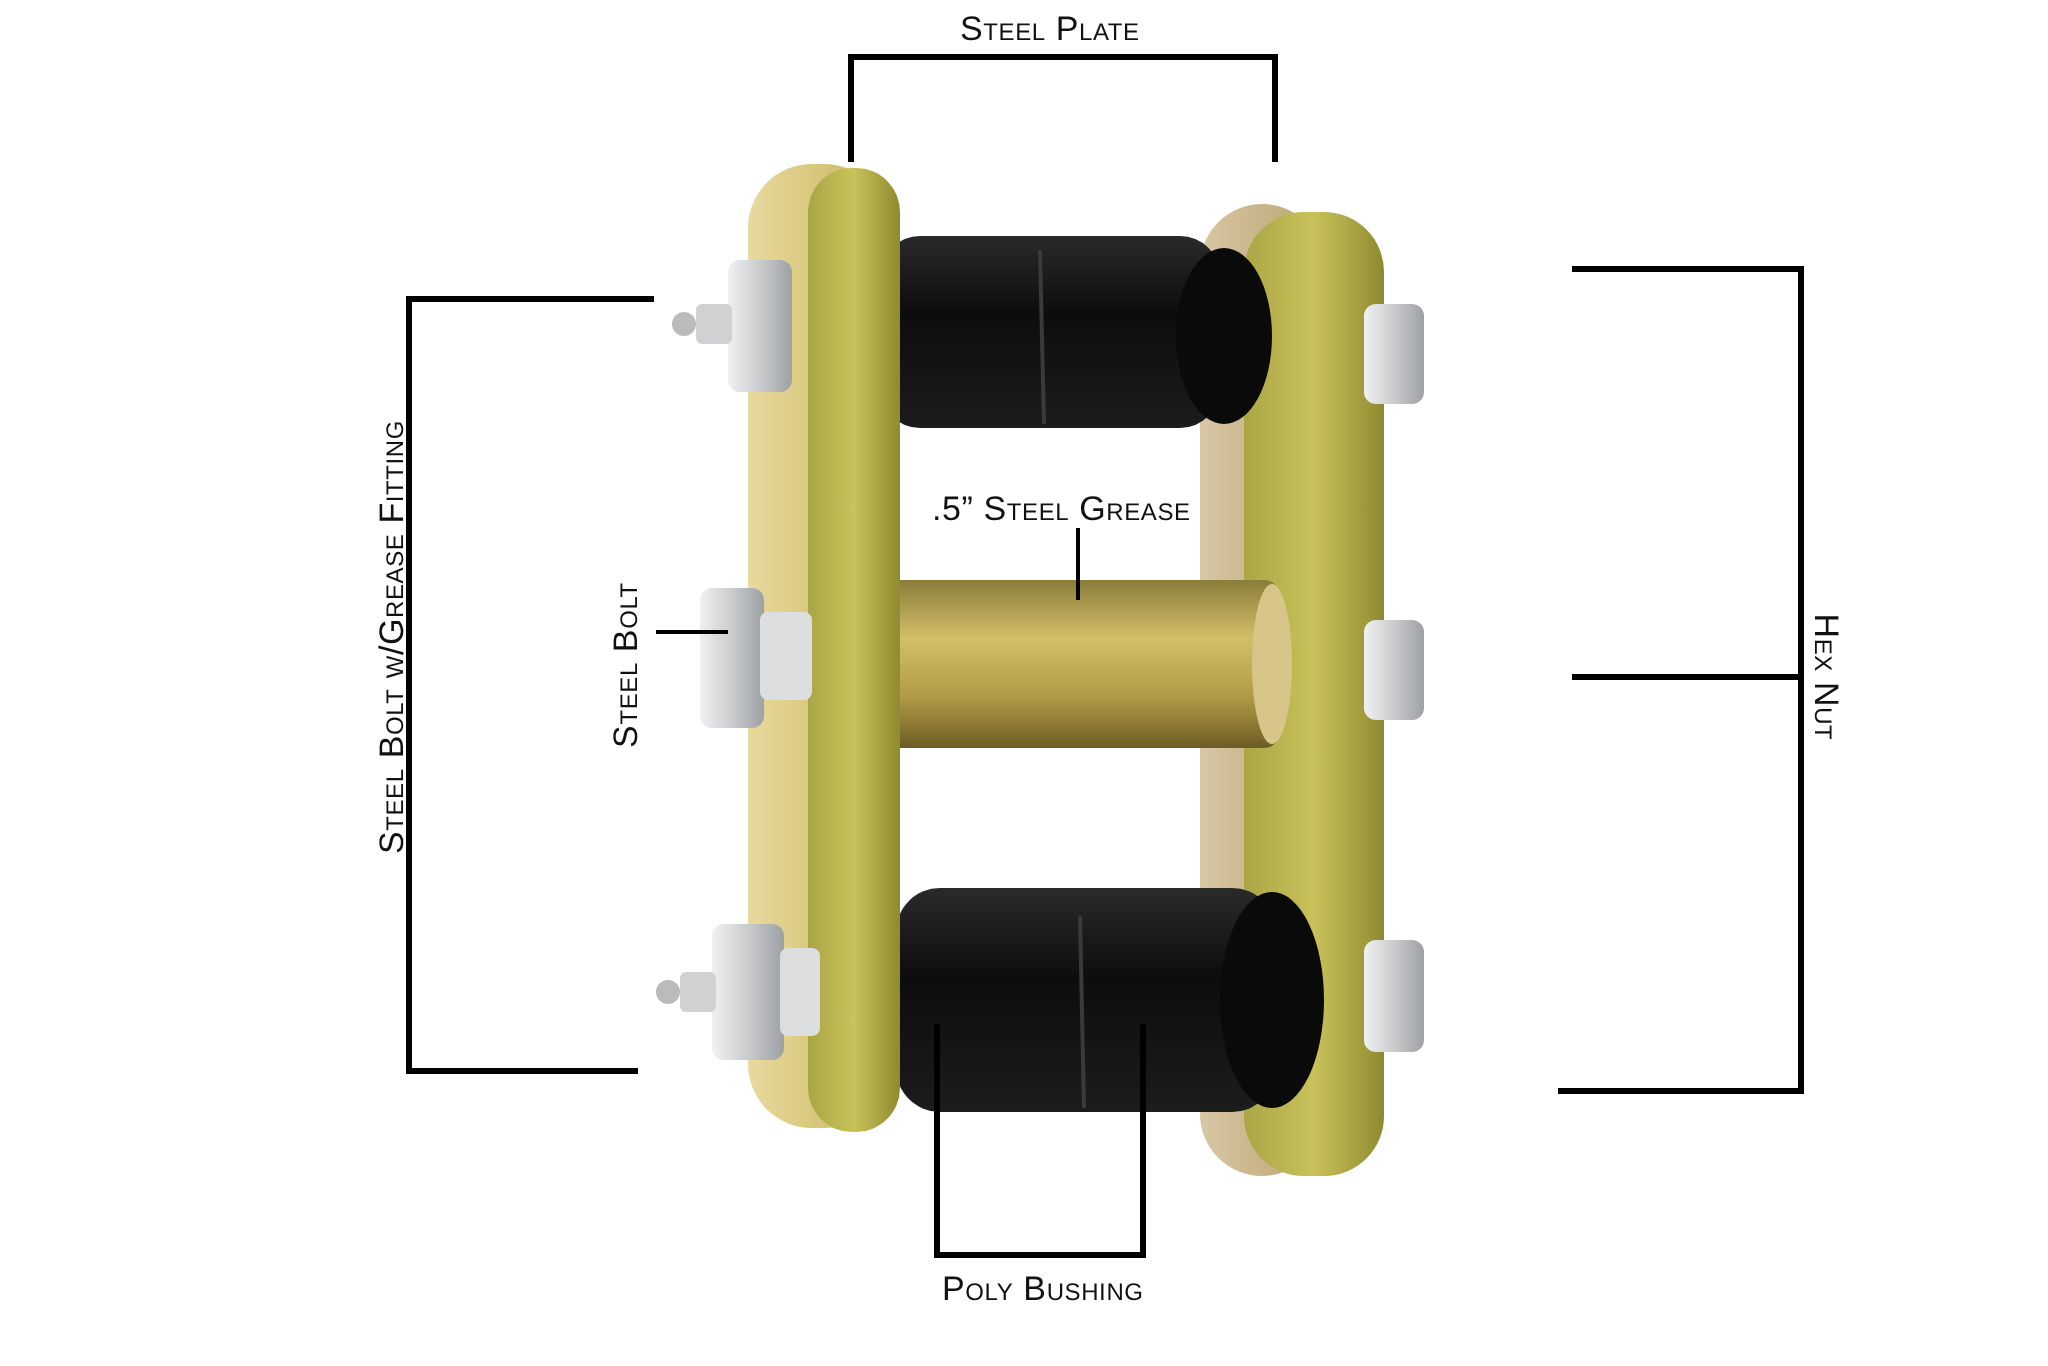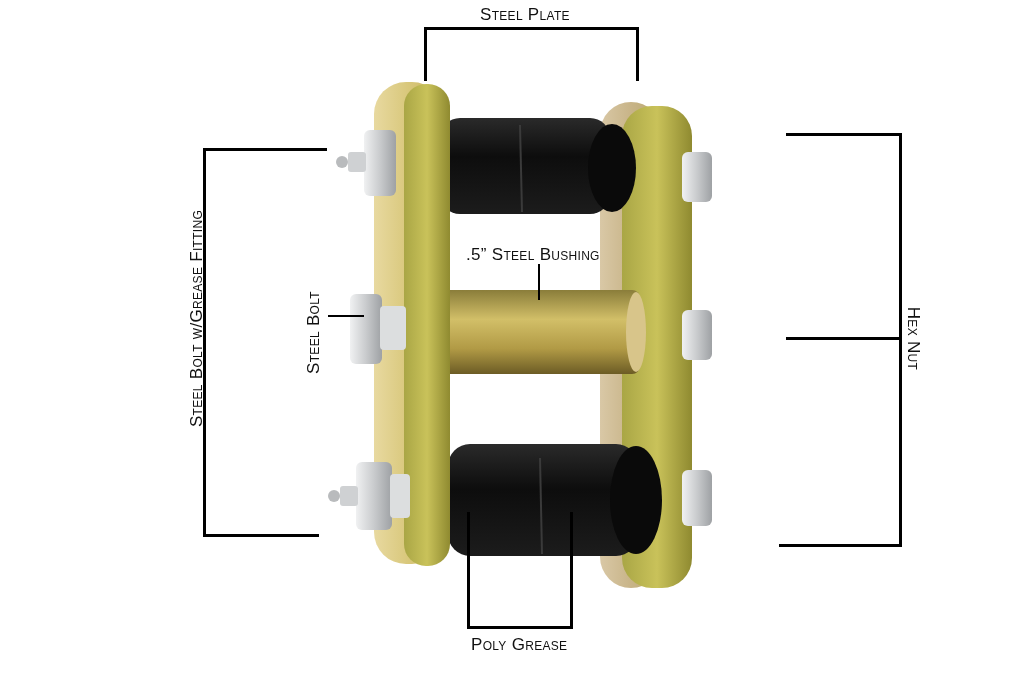--- a/index.html
+++ b/index.html
@@ -103,25 +103,25 @@
 <div class="label" style="left:480px;top:6px;">Steel Plate</div>
 
 <div class="line" style="left:203px;top:148px;width:124px;height:3px;"></div>
 <div class="line" style="left:203px;top:148px;width:3px;height:389px;"></div>
 <div class="line" style="left:203px;top:534px;width:116px;height:3px;"></div>
 <div class="label rot-ccw" style="left:61px;top:310px;width:270px;text-align:center;">Steel Bolt w/Grease Fitting</div>
 
 <div class="line" style="left:328px;top:315px;width:36px;height:2px;"></div>
 <div class="label rot-ccw" style="left:268px;top:324px;width:90px;text-align:center;">Steel Bolt</div>
 
-<div class="label" style="left:466px;top:246px;">.5” Steel Bushing</div>
+<div class="label" style="left:466px;top:246px;">.5” Steel Grease</div>
 <div class="line" style="left:538px;top:264px;width:2px;height:36px;"></div>
 
 <div class="line" style="left:786px;top:133px;width:116px;height:3px;"></div>
 <div class="line" style="left:786px;top:337px;width:116px;height:3px;"></div>
 <div class="line" style="left:779px;top:544px;width:123px;height:3px;"></div>
 <div class="line" style="left:899px;top:133px;width:3px;height:414px;"></div>
 <div class="label rot-cw" style="left:878px;top:330px;width:70px;text-align:center;">Hex Nut</div>
 
 <div class="line" style="left:467px;top:512px;width:3px;height:117px;"></div>
 <div class="line" style="left:570px;top:512px;width:3px;height:117px;"></div>
 <div class="line" style="left:467px;top:626px;width:106px;height:3px;"></div>
-<div class="label" style="left:471px;top:636px;">Poly Grease</div>
+<div class="label" style="left:471px;top:636px;">Poly Bushing</div>
 
 </body></html>

